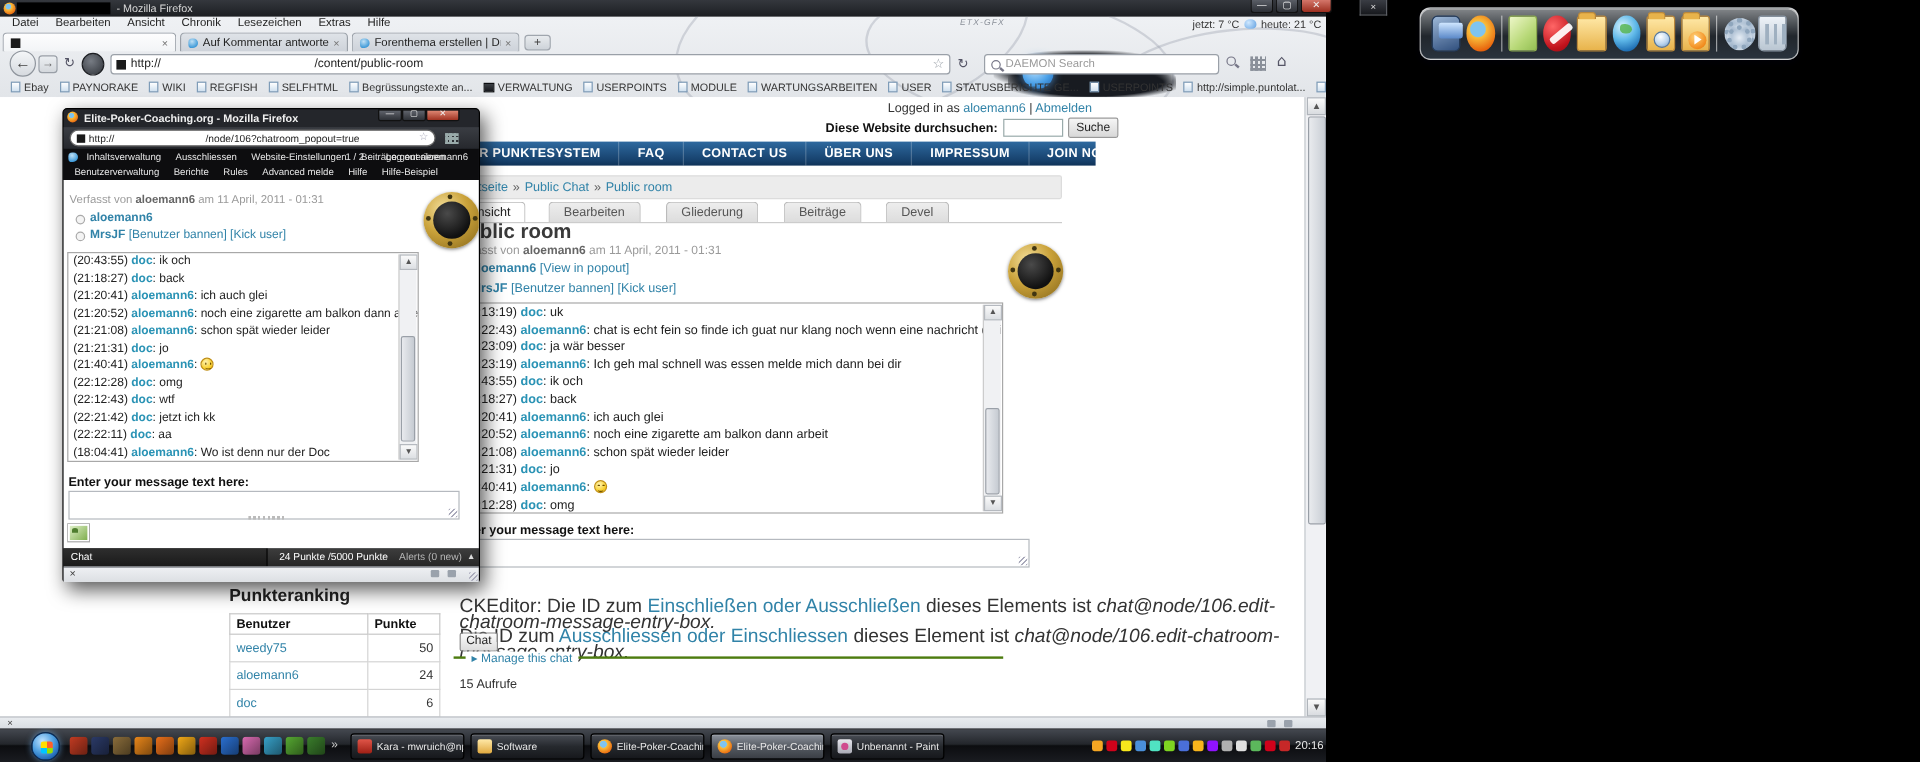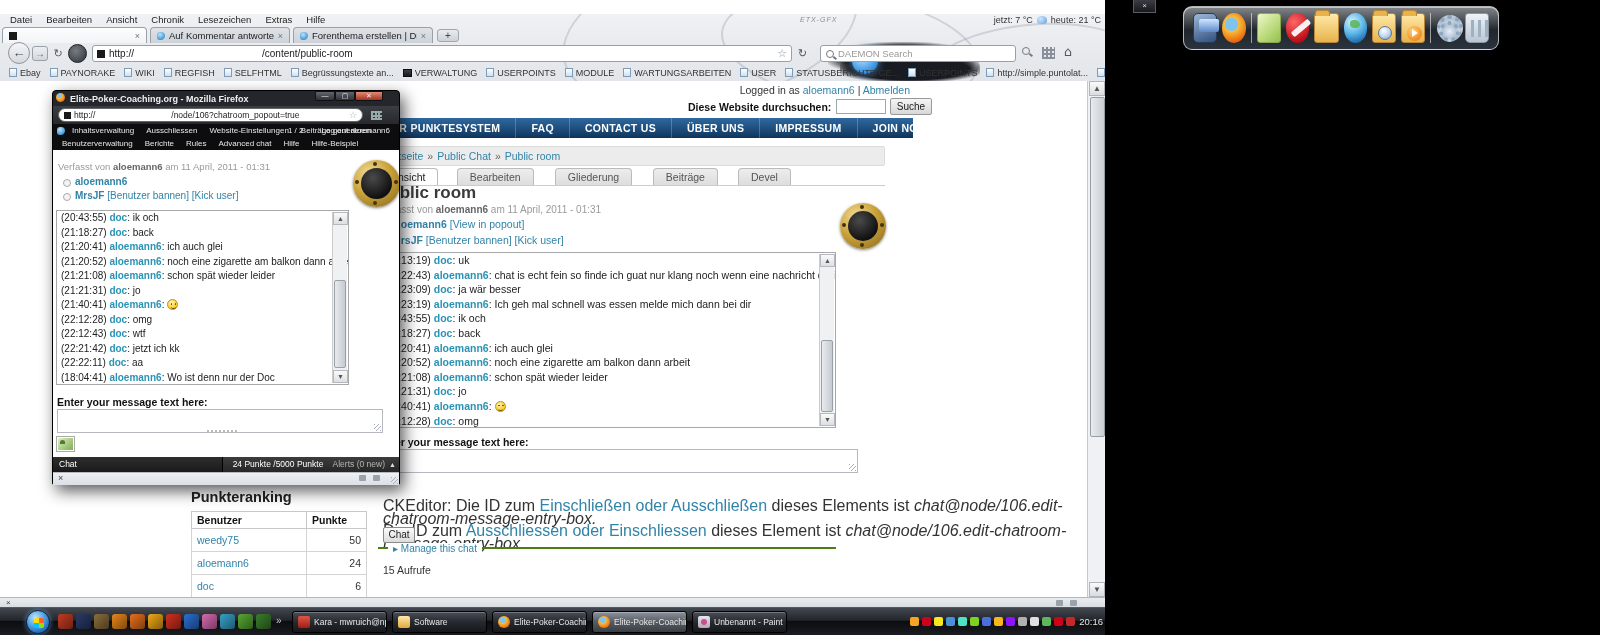--- a/index.html
+++ b/index.html
@@ -246,20 +246,30 @@
     <div class="dock-ic di-folder di-wmp">
       <i></i>
     </div>
     <div class="dock-sep"></div>
     <div class="dock-ic di-gears"></div>
     <div class="dock-ic di-bin"></div>
   </div>
 <div class="abs" id="mini-frag">×</div>
 
 <div class="abs" id="ffwin">
+  <div class="abs" id="titlebar">
+    <div class="abs ff-dot" style="left:3px;top:2px;"></div>
+    <div class="abs" id="title-redact"></div>
+    <div class="abs" id="title-suffix">- Mozilla Firefox</div>
+    <div class="abs" id="win-controls">
+      <div class="winbtn">—</div>
+      <div class="winbtn">▢</div>
+      <div class="winbtn close">✕</div>
+    </div>
+  </div>
 
   <div class="abs" id="chrome">
     <div class="swirl" style="left:560px;top:-60px;width:300px;height:150px;transform:rotate(-12deg);"></div>
     <div class="swirl" style="left:720px;top:-20px;width:260px;height:110px;transform:rotate(8deg);"></div>
     <div class="swirl" style="left:920px;top:10px;width:220px;height:90px;transform:rotate(-6deg);"></div>
     <div id="persona-blob1"></div>
     <div id="persona-blob2"></div>
     <div id="persona-orb"></div>
     <div id="persona-text">ETX-GFX</div>
 
@@ -542,21 +552,21 @@
         <span class="adm-item">Beiträge generieren</span>
       </div>
     <div id="adm-right">
       <span class="adm-item">1 / 2</span>
       <span class="adm-item">Log out aloemann6</span>
     </div>
     <div class="adm-row" style="top:13px;" id="pp-adm2">
         <span class="adm-item">Benutzerverwaltung</span>
         <span class="adm-item">Berichte</span>
         <span class="adm-item">Rules</span>
-        <span class="adm-item">Advanced chat</span>
+        <span class="adm-item">Advanced melde</span>
         <span class="adm-item">Hilfe</span>
         <span class="adm-item">Hilfe-Beispiel</span>
       </div>
   </div>
 
   <div class="abs" id="pp-content">
     <div class="abs" id="pp-byline">
       <span>Verfasst von</span>
       <b>aloemann6</b>
       <span>am 11 April, 2011 - 01:31</span>

